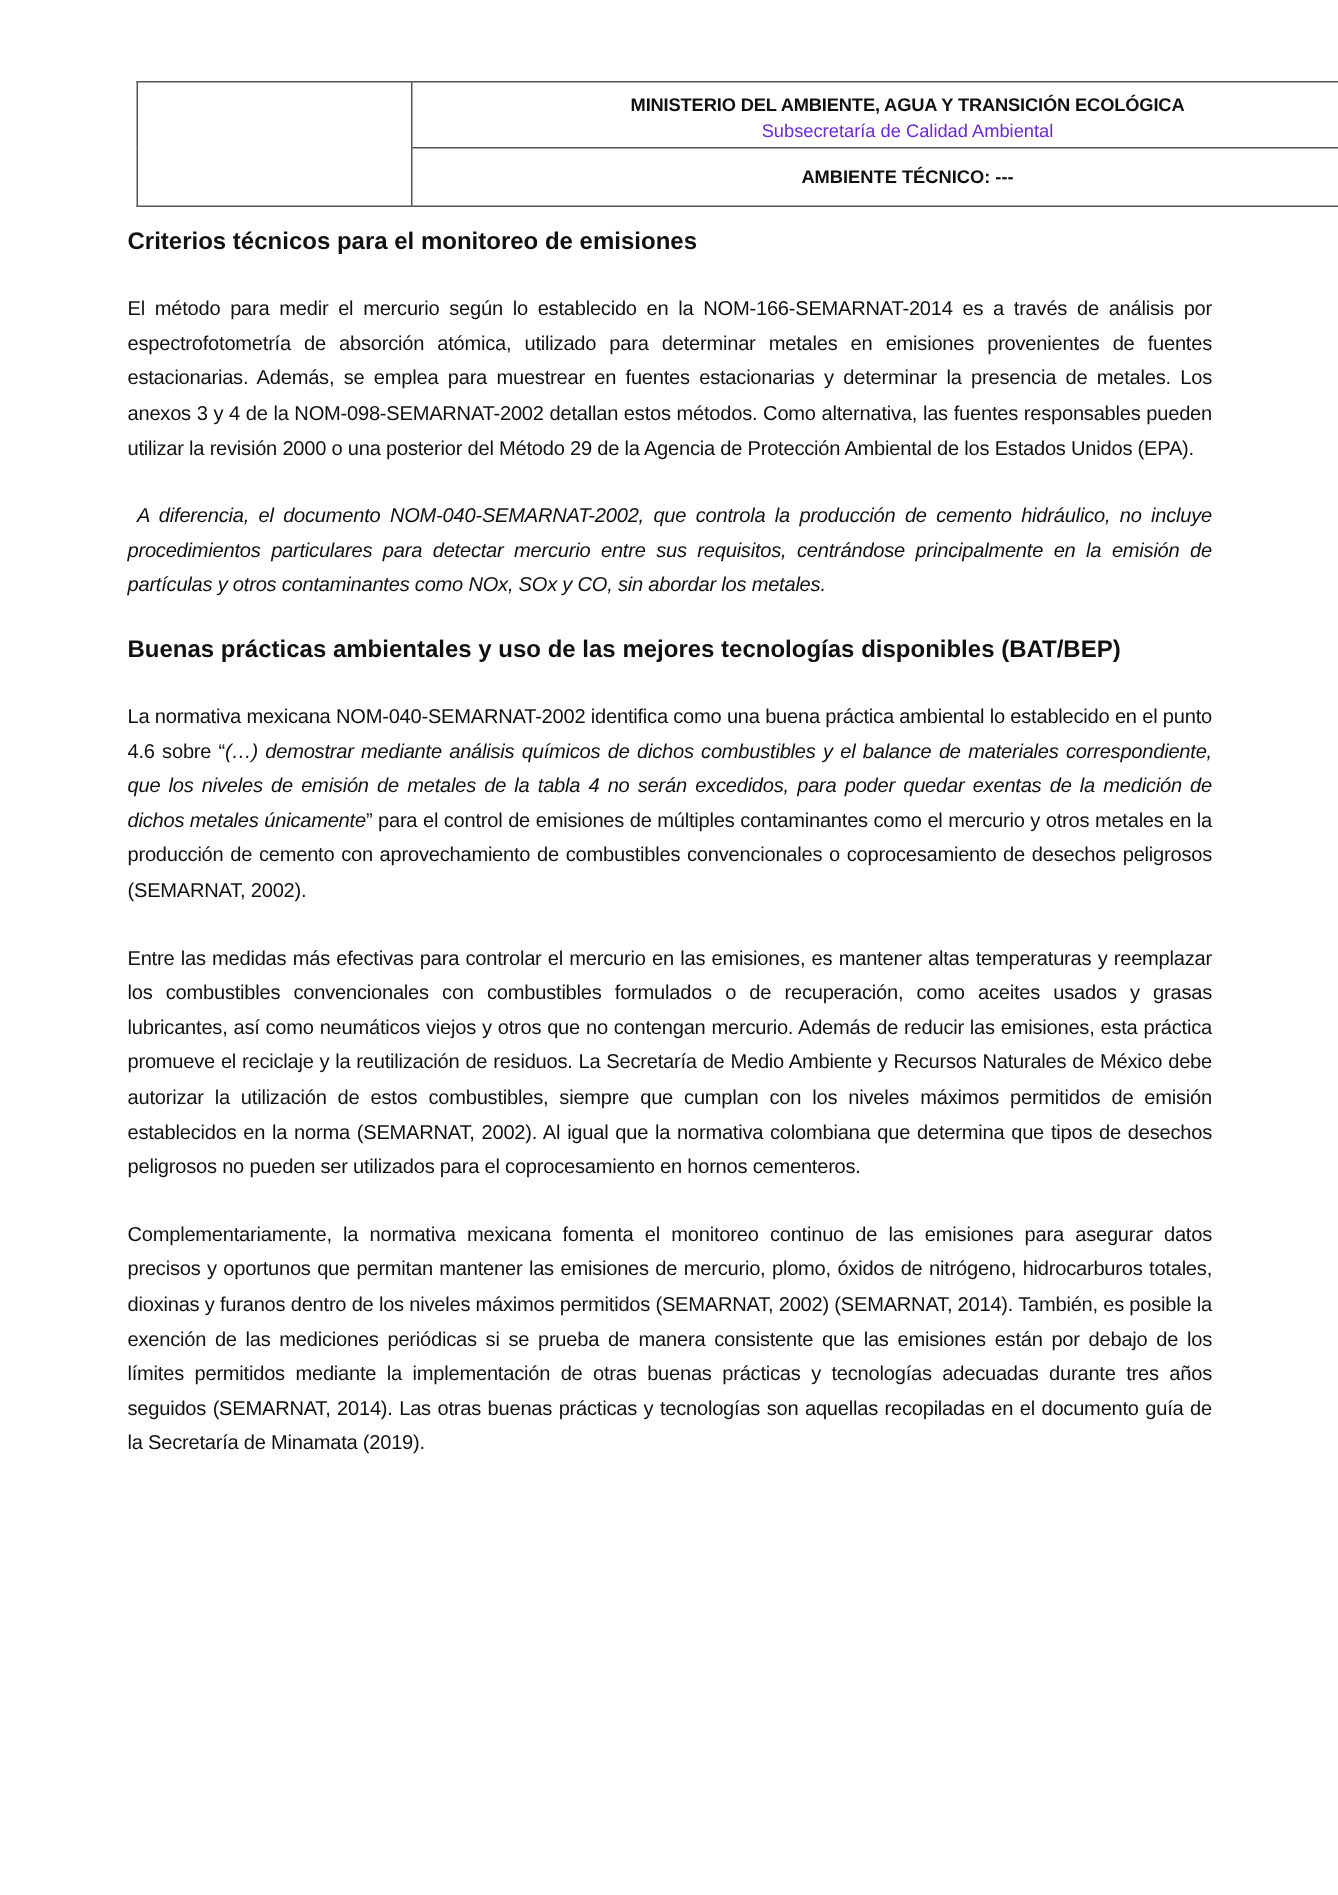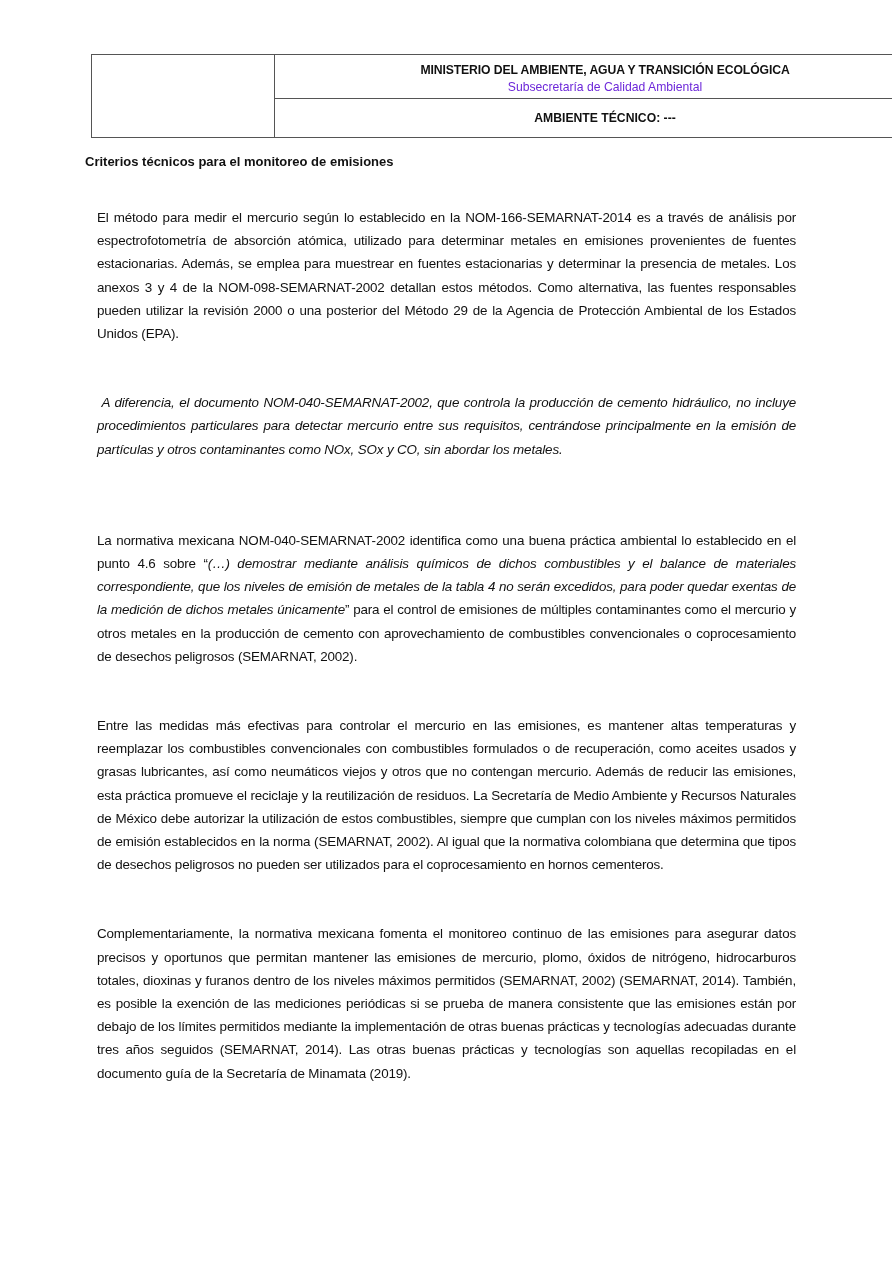--- a/index.html
+++ b/index.html
@@ -56,27 +56,27 @@
     }
     .content {
       position: absolute;
       left: 85px;
       top: 152px;
       width: 723px;
       font-size: 13.4px;
       line-height: 23.2px;
     }
     .content h2 {
-      font-size: 13px;
+      font-size: 16px;
       font-weight: bold;
       margin: 0;
       line-height: 20px;
     }
     .content p {
-      margin: 12px;
+      margin: 0;
       text-align: justify;
       letter-spacing: -0.15px;
     }
     .gap-h { height: 22px; }
     .gap-p { height: 22px; }
     .italic { font-style: italic; }
   </style>
 </head>
 <body>
 
@@ -95,19 +95,20 @@
 </tbody>
   </table>
 
 <div class="content">
   <h2>Criterios técnicos para el monitoreo de emisiones</h2>
   <div class="gap-h"></div>
   <p>El método para medir el mercurio según lo establecido en la NOM-166-SEMARNAT-2014 es a través de análisis por espectrofotometría de absorción atómica, utilizado para determinar metales en emisiones provenientes de fuentes estacionarias. Además, se emplea para muestrear en fuentes estacionarias y determinar la presencia de metales. Los anexos 3 y 4 de la NOM-098-SEMARNAT-2002 detallan estos métodos. Como alternativa, las fuentes responsables pueden utilizar la revisión 2000 o una posterior del Método 29 de la Agencia de Protección Ambiental de los Estados Unidos (EPA).</p>
   <div class="gap-p"></div>
   <p style="white-space: pre-wrap; font-style: italic;"> A diferencia, el documento NOM-040-SEMARNAT-2002, que controla la producción de cemento hidráulico, no incluye procedimientos particulares para detectar mercurio entre sus requisitos, centrándose principalmente en la emisión de partículas y otros contaminantes como NOx, SOx y CO, sin abordar los metales.</p>
   <div class="gap-p"></div>
+  <h2>Buenas prácticas ambientales y uso de las mejores tecnologías disponibles (BAT/BEP)</h2>
   <div class="gap-h"></div>
   <p><span>La normativa mexicana NOM-040-SEMARNAT-2002 identifica como una buena práctica ambiental lo establecido en el punto 4.6 sobre “</span><span class="italic">(…) demostrar mediante análisis químicos de dichos combustibles y el balance de materiales correspondiente, que los niveles de emisión de metales de la tabla 4 no serán excedidos, para poder quedar exentas de la medición de dichos metales únicamente</span><span>” para el control de emisiones de múltiples contaminantes como el mercurio y otros metales en la producción de cemento con aprovechamiento de combustibles convencionales o coprocesamiento de desechos peligrosos (SEMARNAT, 2002).</span></p>
   <div class="gap-p"></div>
   <p>Entre las medidas más efectivas para controlar el mercurio en las emisiones, es mantener altas temperaturas y reemplazar los combustibles convencionales con combustibles formulados o de recuperación, como aceites usados y grasas lubricantes, así como neumáticos viejos y otros que no contengan mercurio. Además de reducir las emisiones, esta práctica promueve el reciclaje y la reutilización de residuos. La Secretaría de Medio Ambiente y Recursos Naturales de México debe autorizar la utilización de estos combustibles, siempre que cumplan con los niveles máximos permitidos de emisión establecidos en la norma (SEMARNAT, 2002). Al igual que la normativa colombiana que determina que tipos de desechos peligrosos no pueden ser utilizados para el coprocesamiento en hornos cementeros.</p>
   <div class="gap-p"></div>
   <p>Complementariamente, la normativa mexicana fomenta el monitoreo continuo de las emisiones para asegurar datos precisos y oportunos que permitan mantener las emisiones de mercurio, plomo, óxidos de nitrógeno, hidrocarburos totales, dioxinas y furanos dentro de los niveles máximos permitidos (SEMARNAT, 2002) (SEMARNAT, 2014). También, es posible la exención de las mediciones periódicas si se prueba de manera consistente que las emisiones están por debajo de los límites permitidos mediante la implementación de otras buenas prácticas y tecnologías adecuadas durante tres años seguidos (SEMARNAT, 2014). Las otras buenas prácticas y tecnologías son aquellas recopiladas en el documento guía de la Secretaría de Minamata (2019).</p>
 </div>
 
 </body></html>

